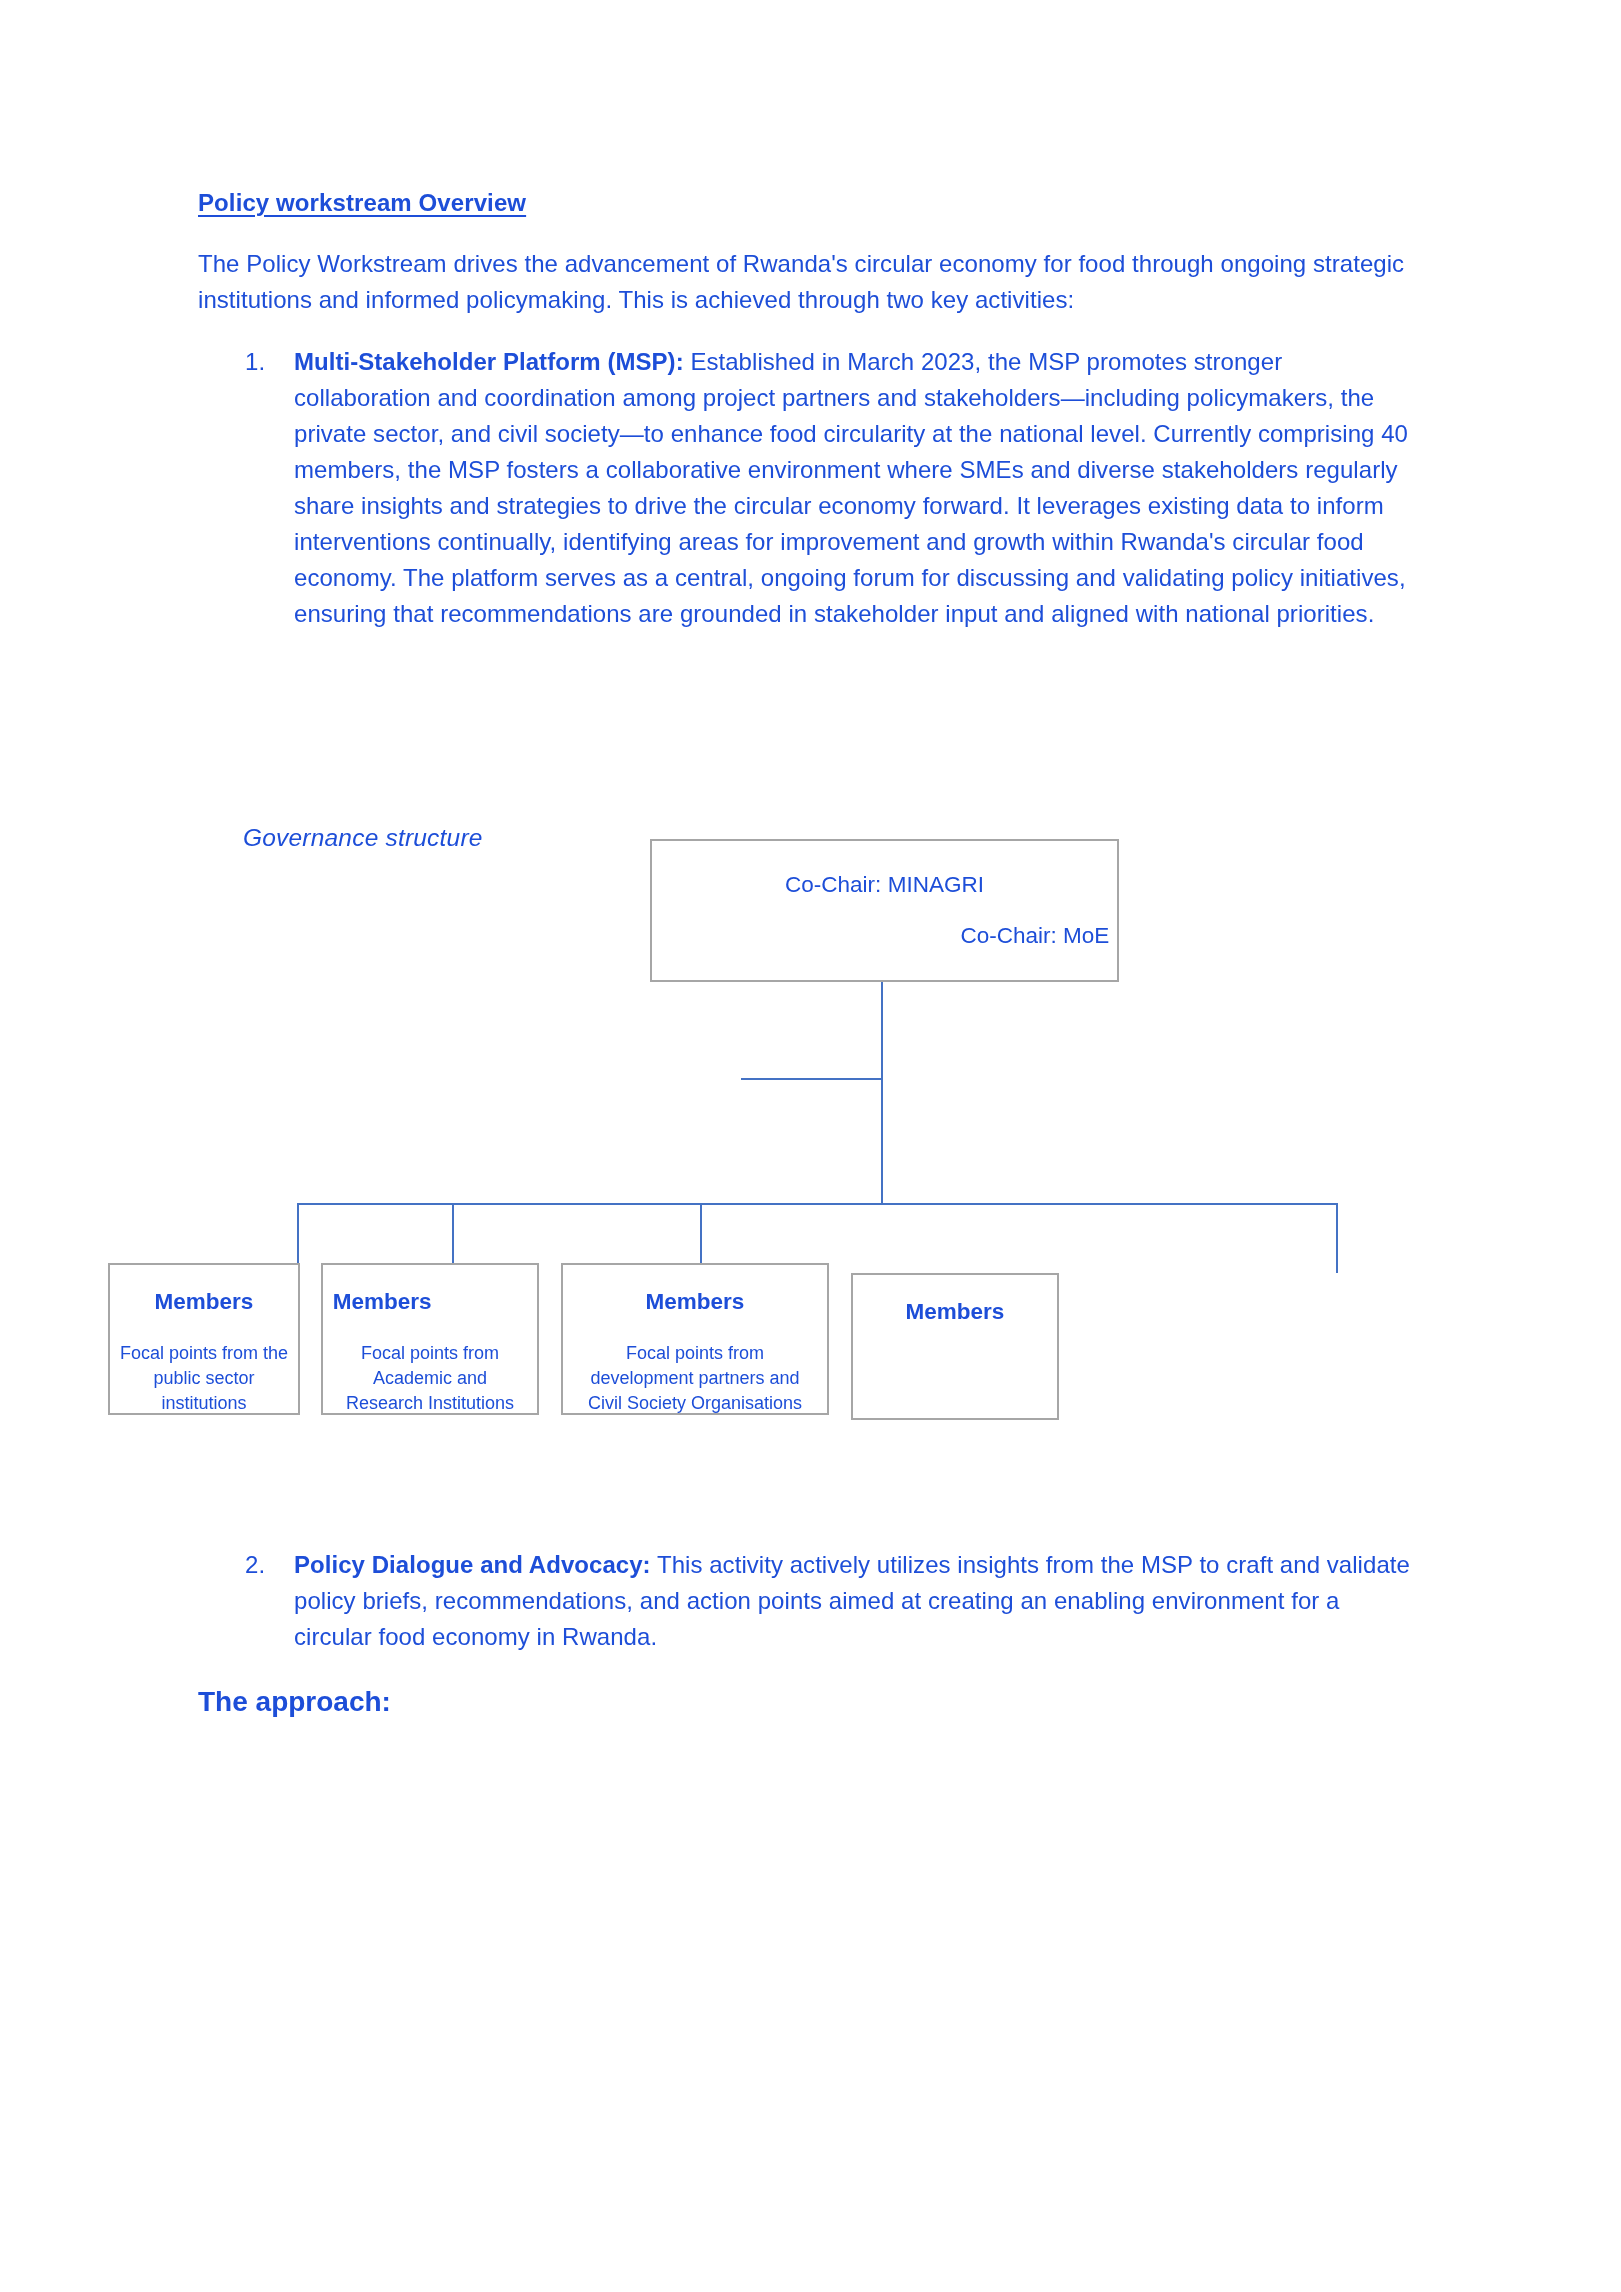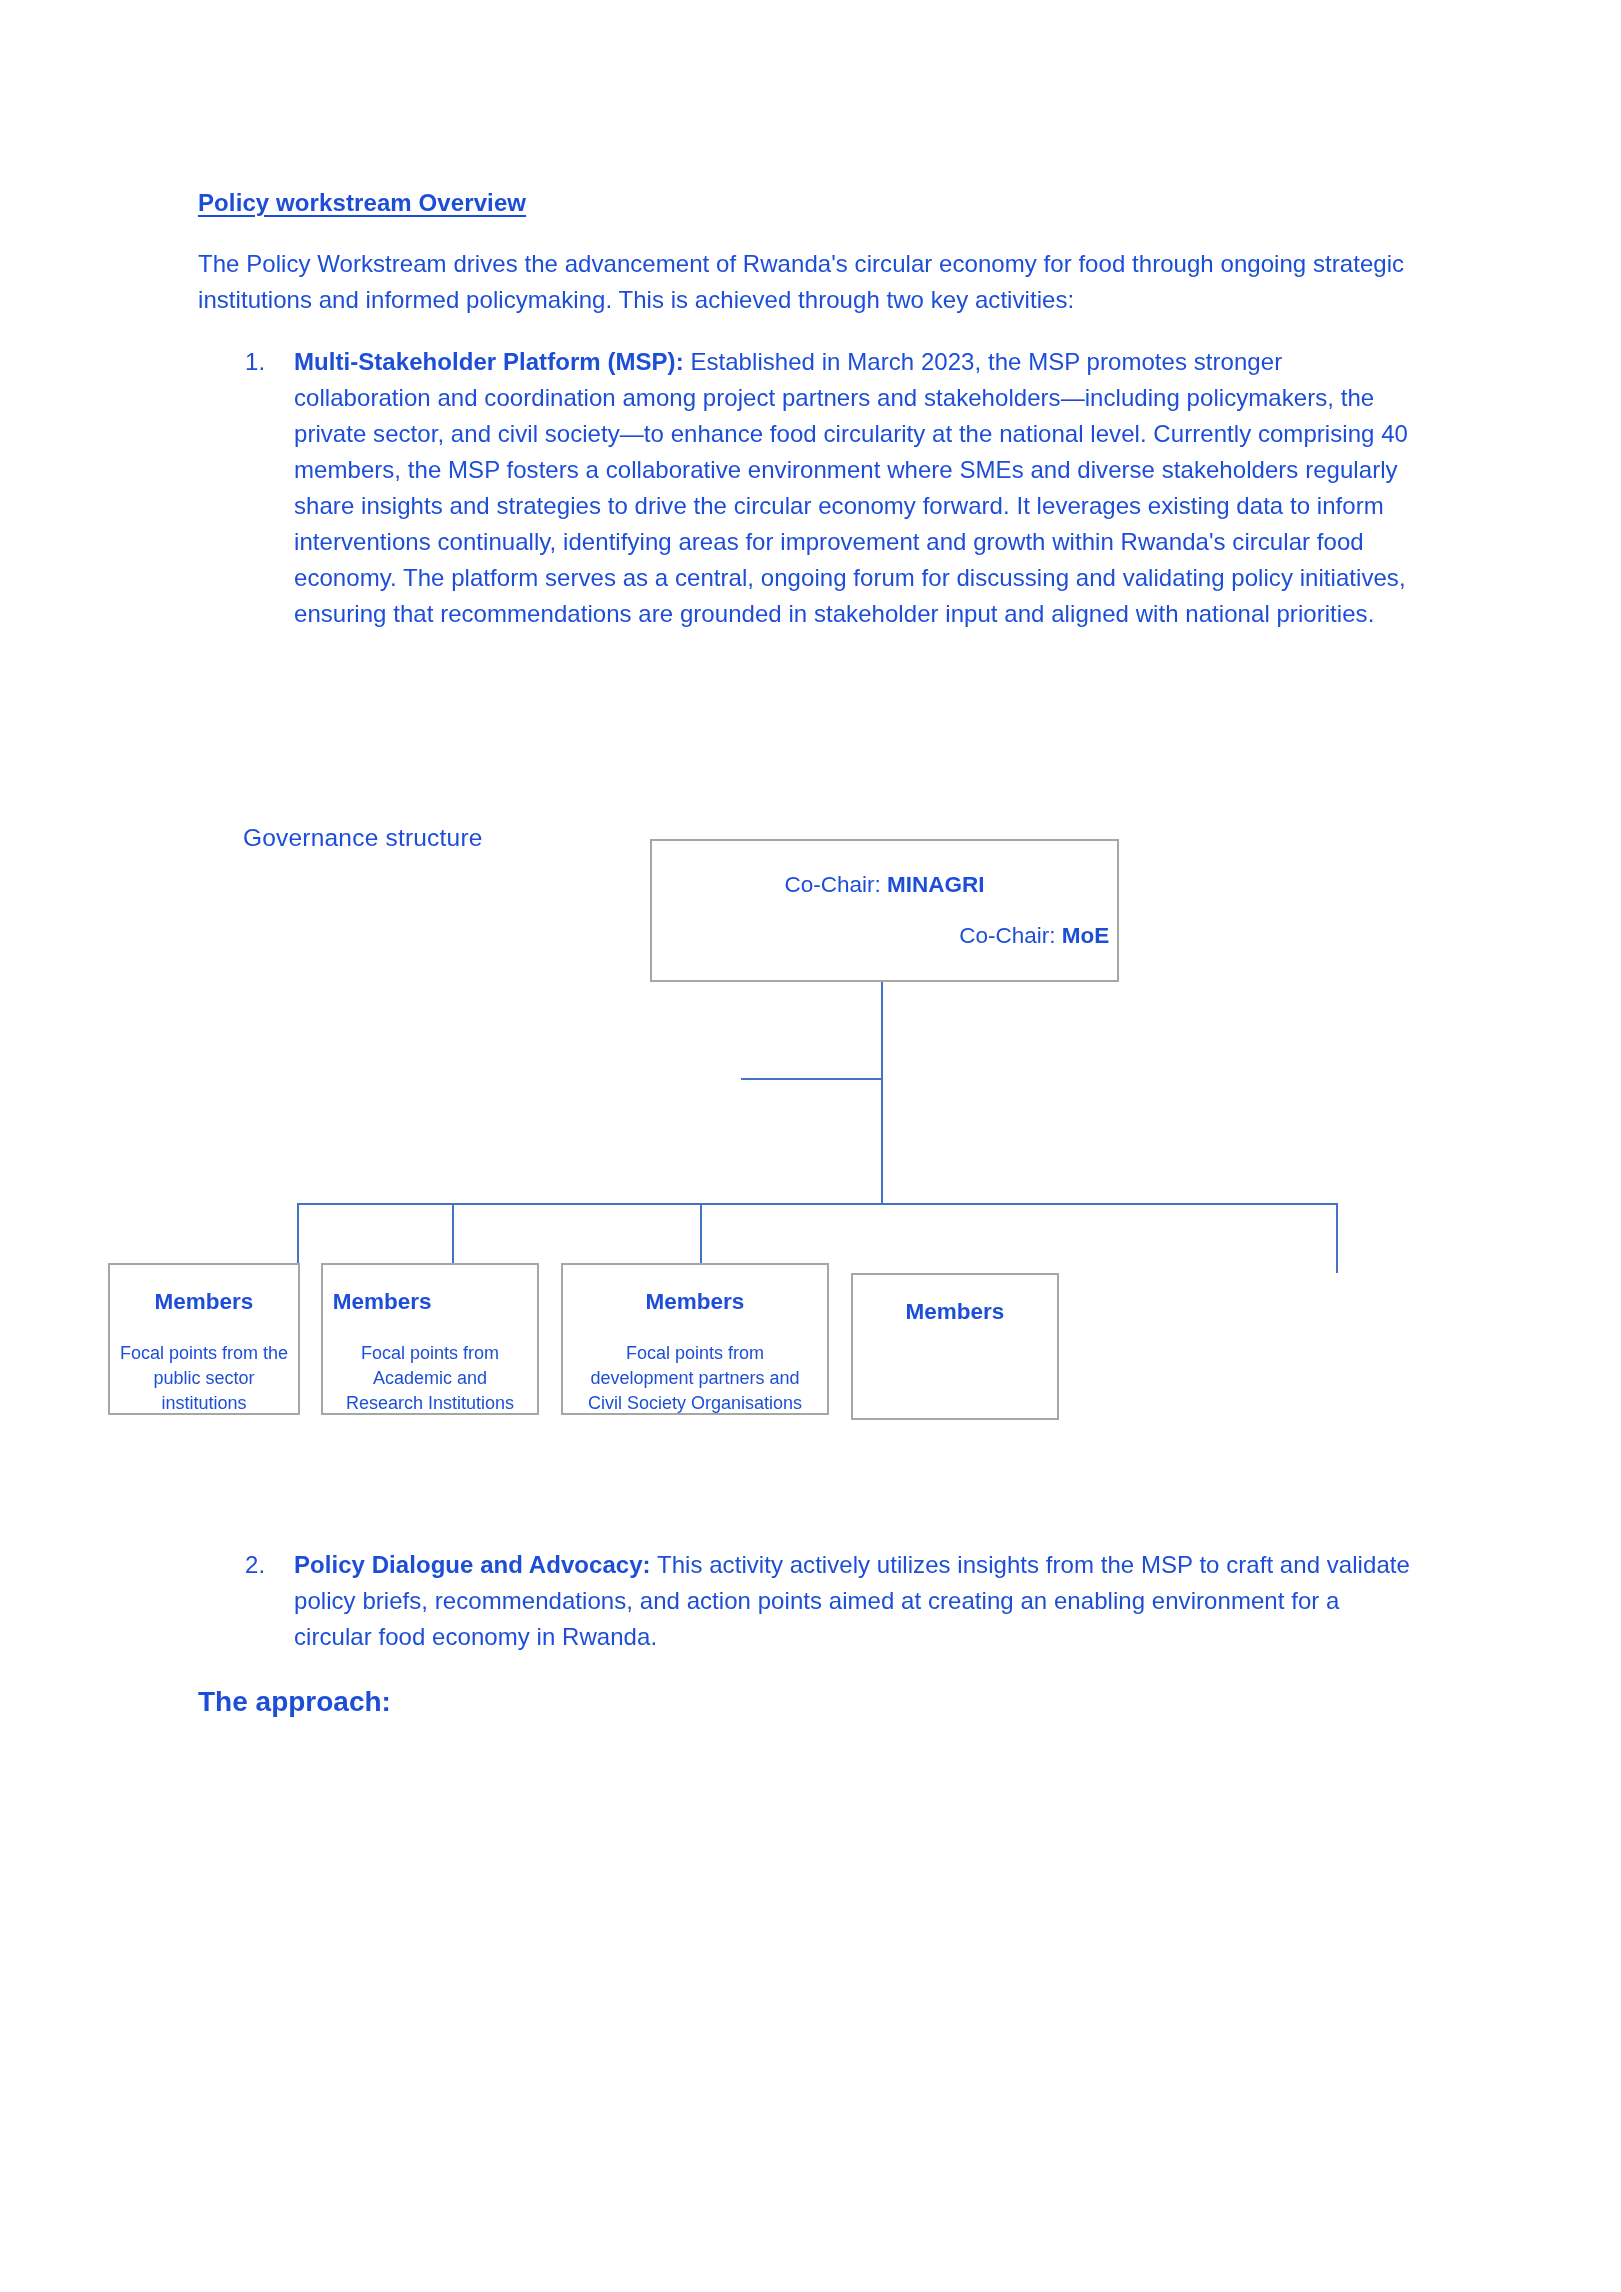--- a/index.html
+++ b/index.html
@@ -73,40 +73,41 @@
     left: 0;
     top: 812px;
     width: 1621px;
     height: 676px;
   }
   .gov-label {
     position: absolute;
     left: 243px;
     top: 11.8px;
     font-size: 24.5px;
+    font-style: italic;
     letter-spacing: 0.2px;
     white-space: nowrap;
     text-align: right;
   }
   .node {
     position: absolute;
     box-sizing: border-box;
     border: 2px solid #a6a6a6;
     background: #ffffff;
     font-size: 22.5px;
     line-height: 33px;
     display: flex;
     flex-direction: column;
     justify-content: center;
     text-align: center;
     padding: 3.9px 7.8px;
   }
   .node .line { display: block; }
   .node .line + .line { margin-top: 17.6px; text-align: right; }
-  .node b { font-weight: bold; margin-top: 42px; }
+  .node b { font-weight: normal; margin-top: 42px; }
   .node i { font-style: italic; }
 
   .node-chairs {
     left: 650px; top: 26.5px; width: 469px; height: 143px;
   }
   .node-secretariat {
     left: 272px; top: 193px; width: 469px; height: 174px;
   }
   .members {
     padding: 9.8px 9.8px;

